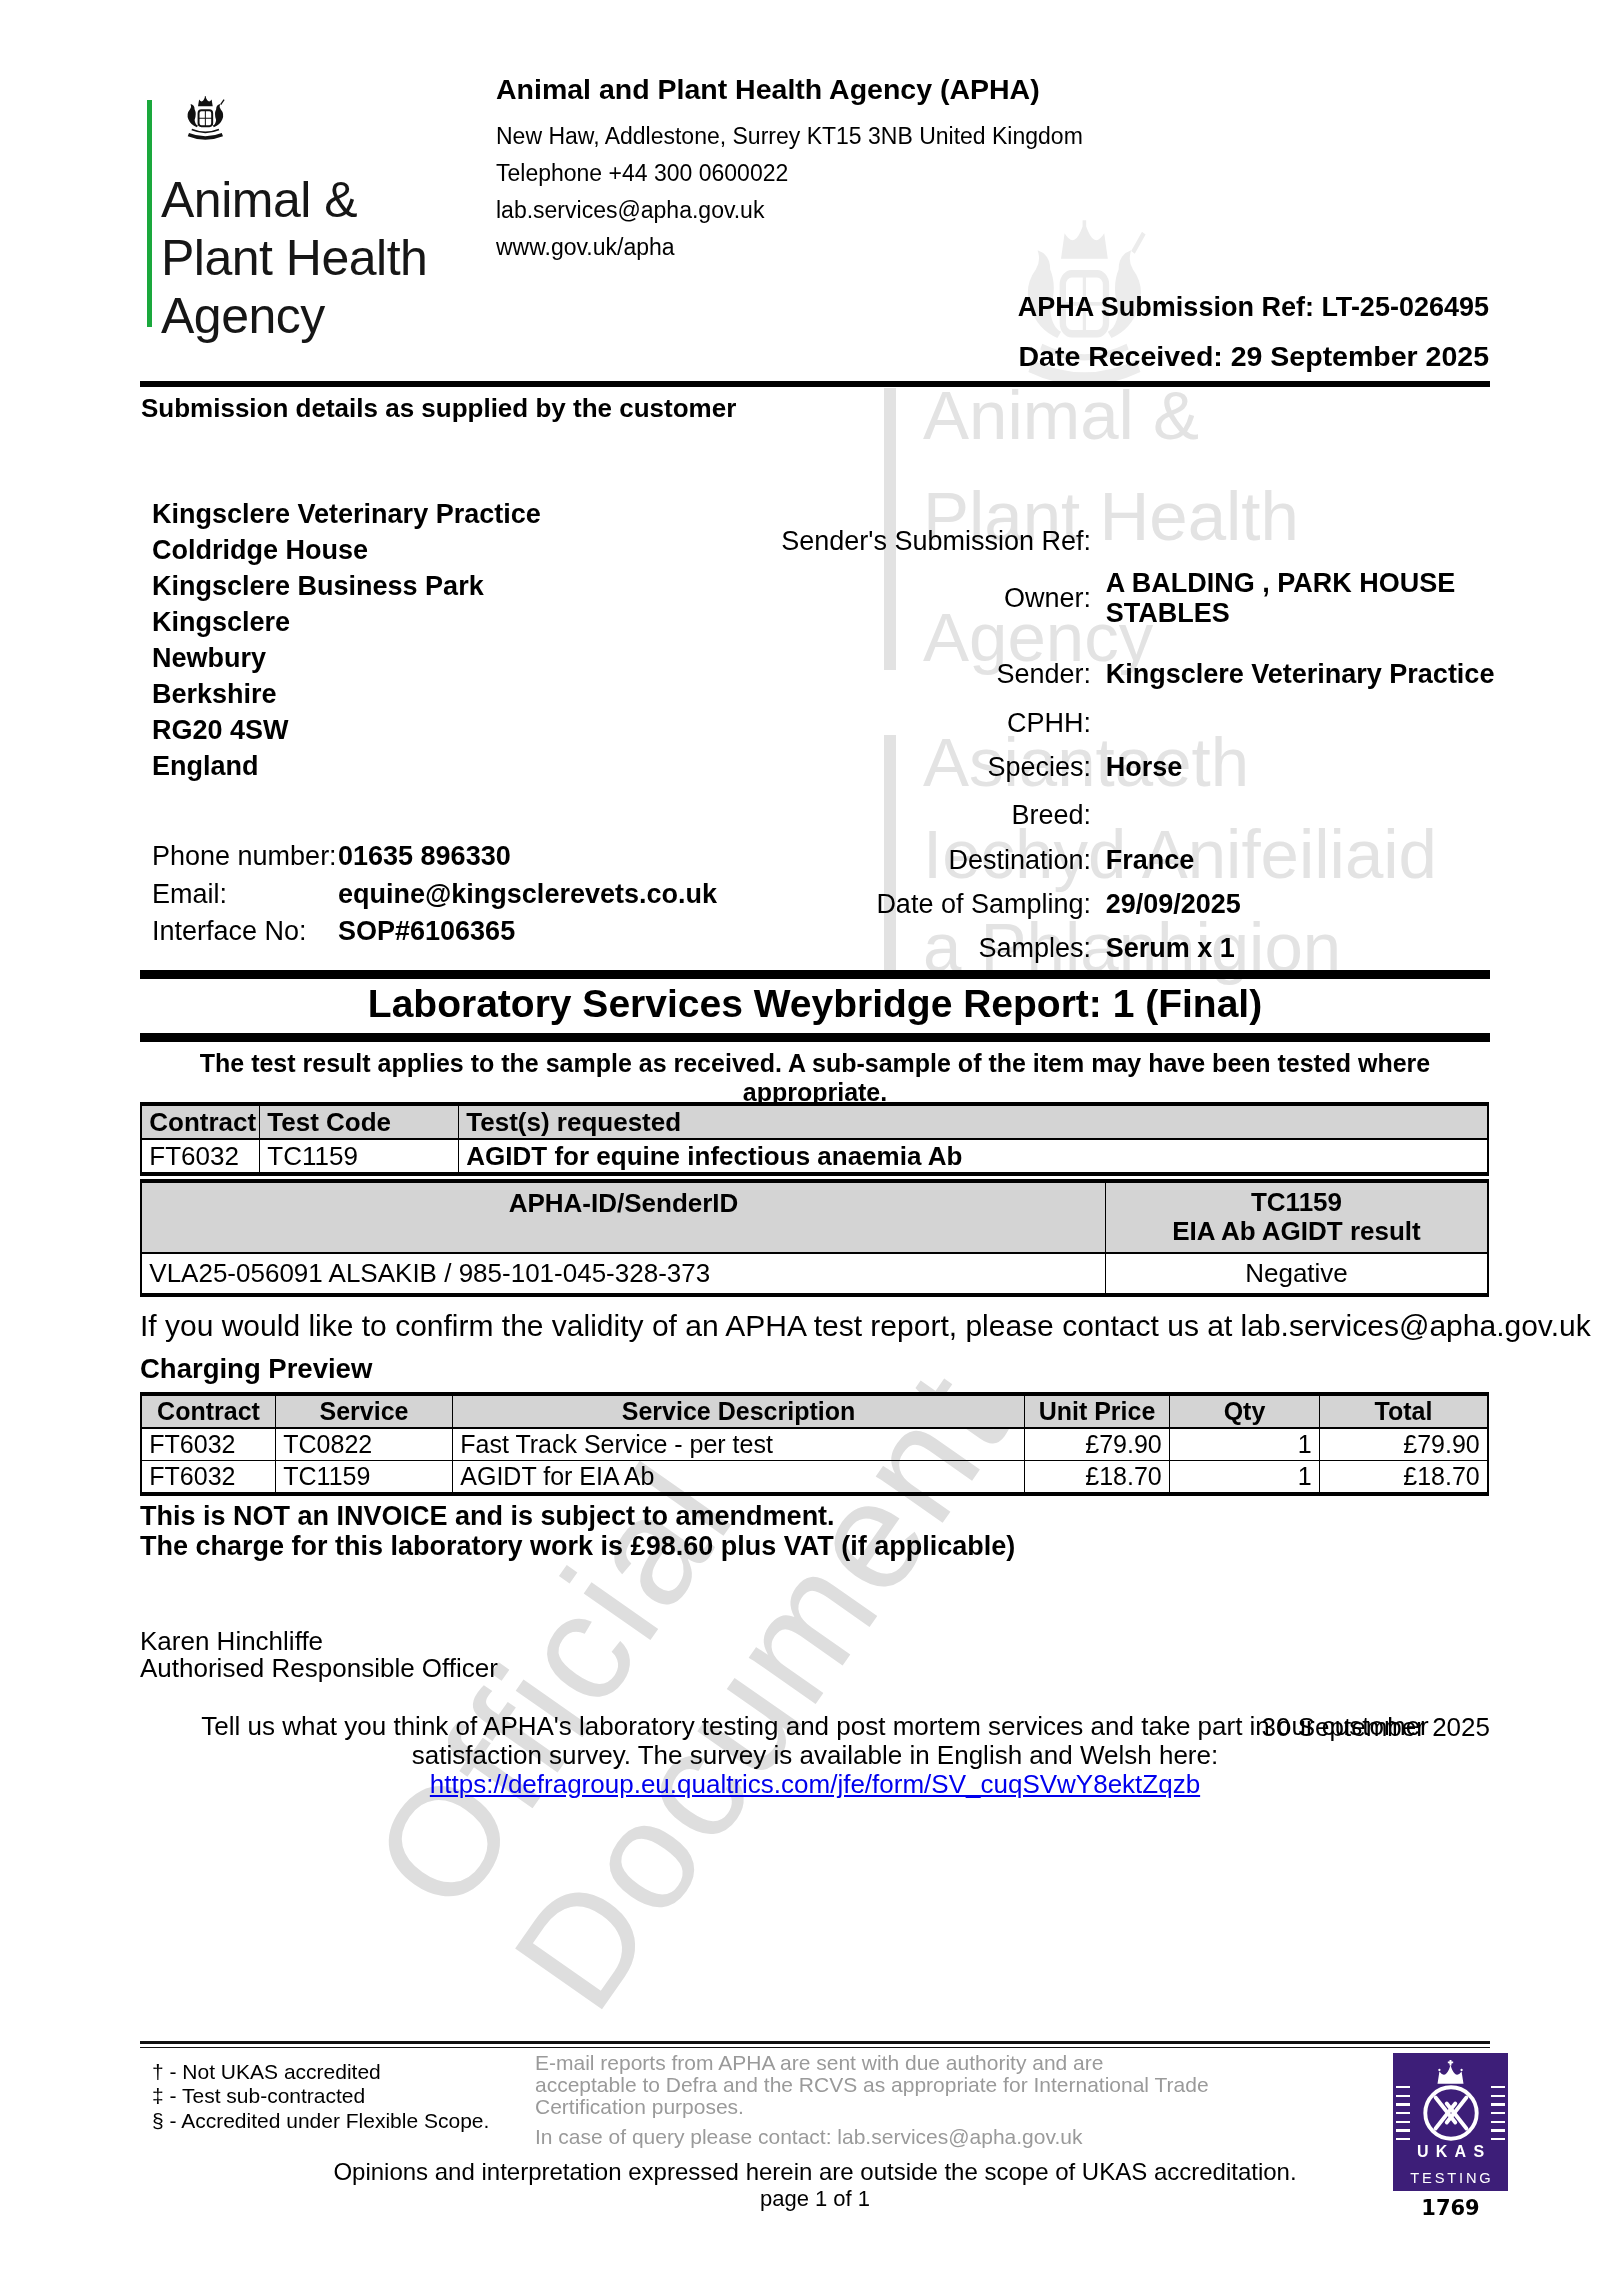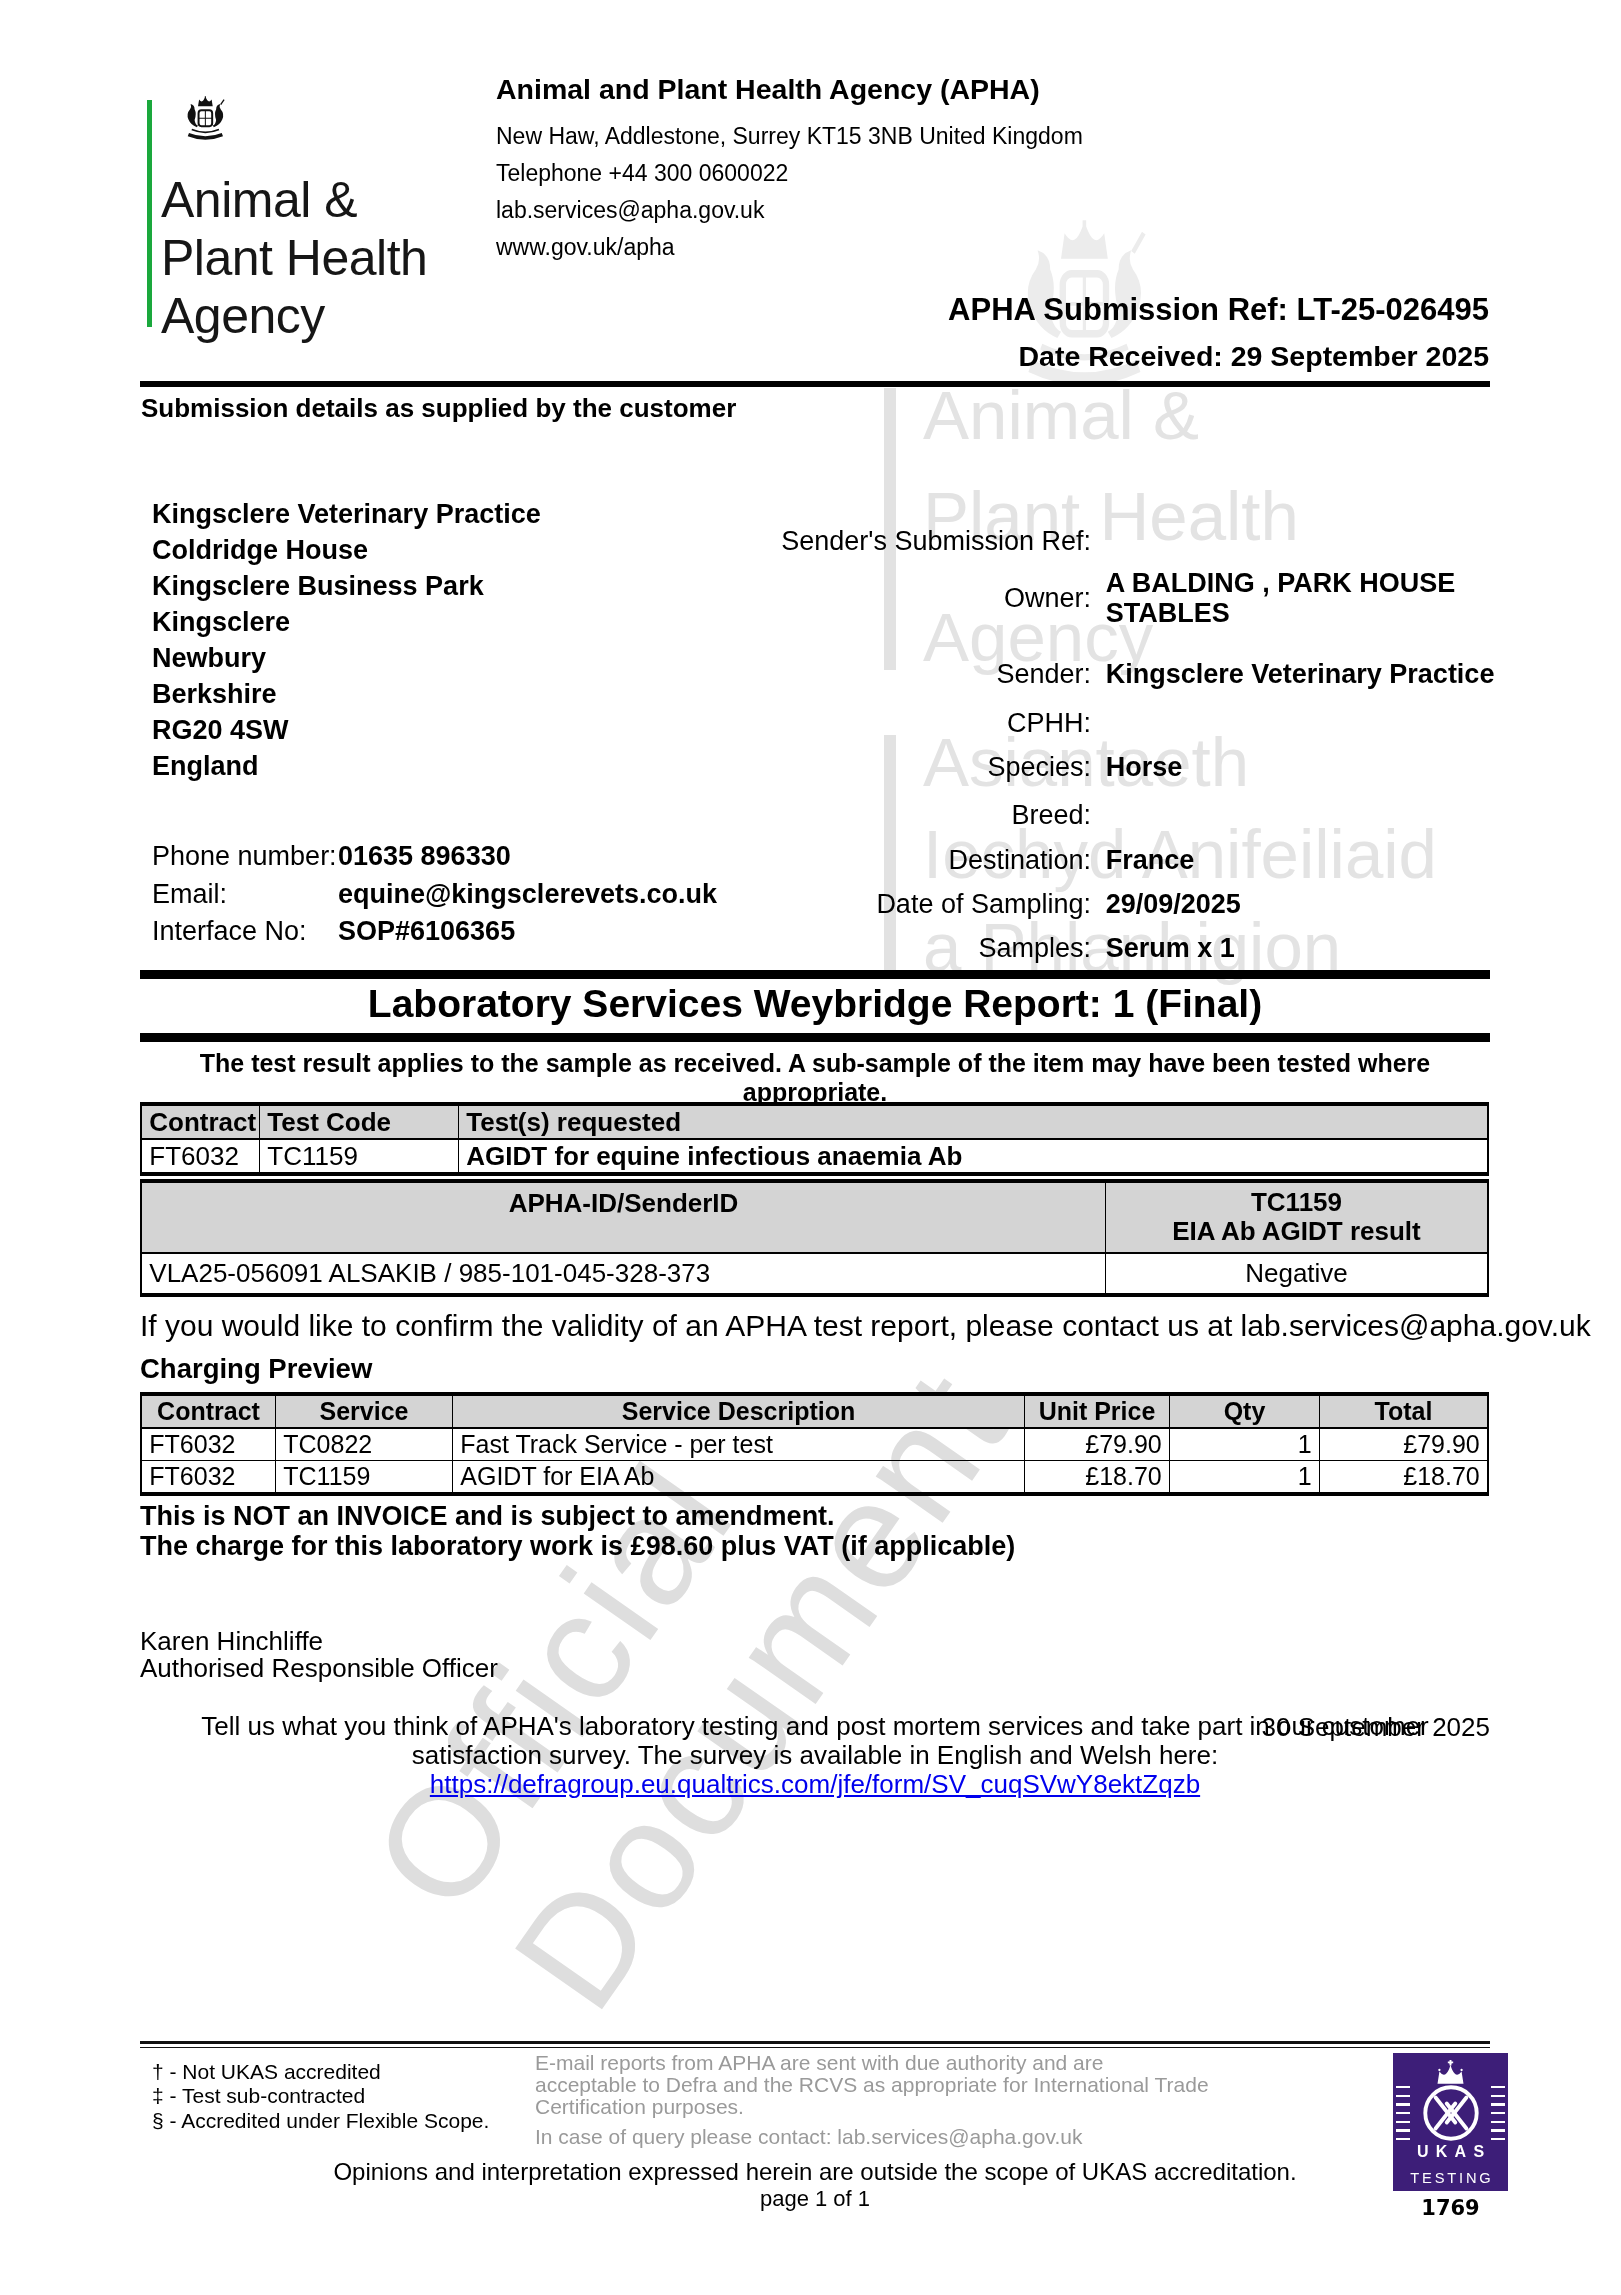--- a/index.html
+++ b/index.html
@@ -13,21 +13,21 @@
   .wm-line{color:#e3e3e3;font-size:69px;white-space:nowrap;}
   .wm-diagonal{color:#dedede;font-size:154px;line-height:1.12;letter-spacing:3.7px;
                transform:rotate(-55deg);transform-origin:0 0;white-space:nowrap;}
   .wm-crest{color:#ececec;}
   
   .content{position:absolute;inset:0;z-index:1;}
   .logo-bar{background:#1aa83c;width:5px;}
   .logo-text{font-size:50px;line-height:58px;color:#161616;letter-spacing:-0.5px;}
   .hdr-title{font-size:28.5px;font-weight:bold;}
   .hdr-line{font-size:23px;line-height:37px;}
-  .ref{font-size:31px;font-weight:bold;text-align:right;}
+  .ref{font-size:27px;font-weight:bold;text-align:right;}
   .rule{background:#000;height:5.5px;}
   .section-title{font-size:26px;font-weight:bold;}
   .addr{font-size:27px;font-weight:bold;line-height:36px;}
   .frow{display:flex;align-items:flex-start;}
   .frow .lab{flex:0 0 404px;text-align:right;font-size:27px;}
   .frow .val{margin-left:14.7px;width:422px;font-size:27px;font-weight:bold;line-height:30px;}
   .frow.center{align-items:center;}
   .crow{display:flex;}
   .crow .lab{flex:0 0 186px;font-size:27px;}
   .crow .val{font-size:27px;font-weight:bold;}

